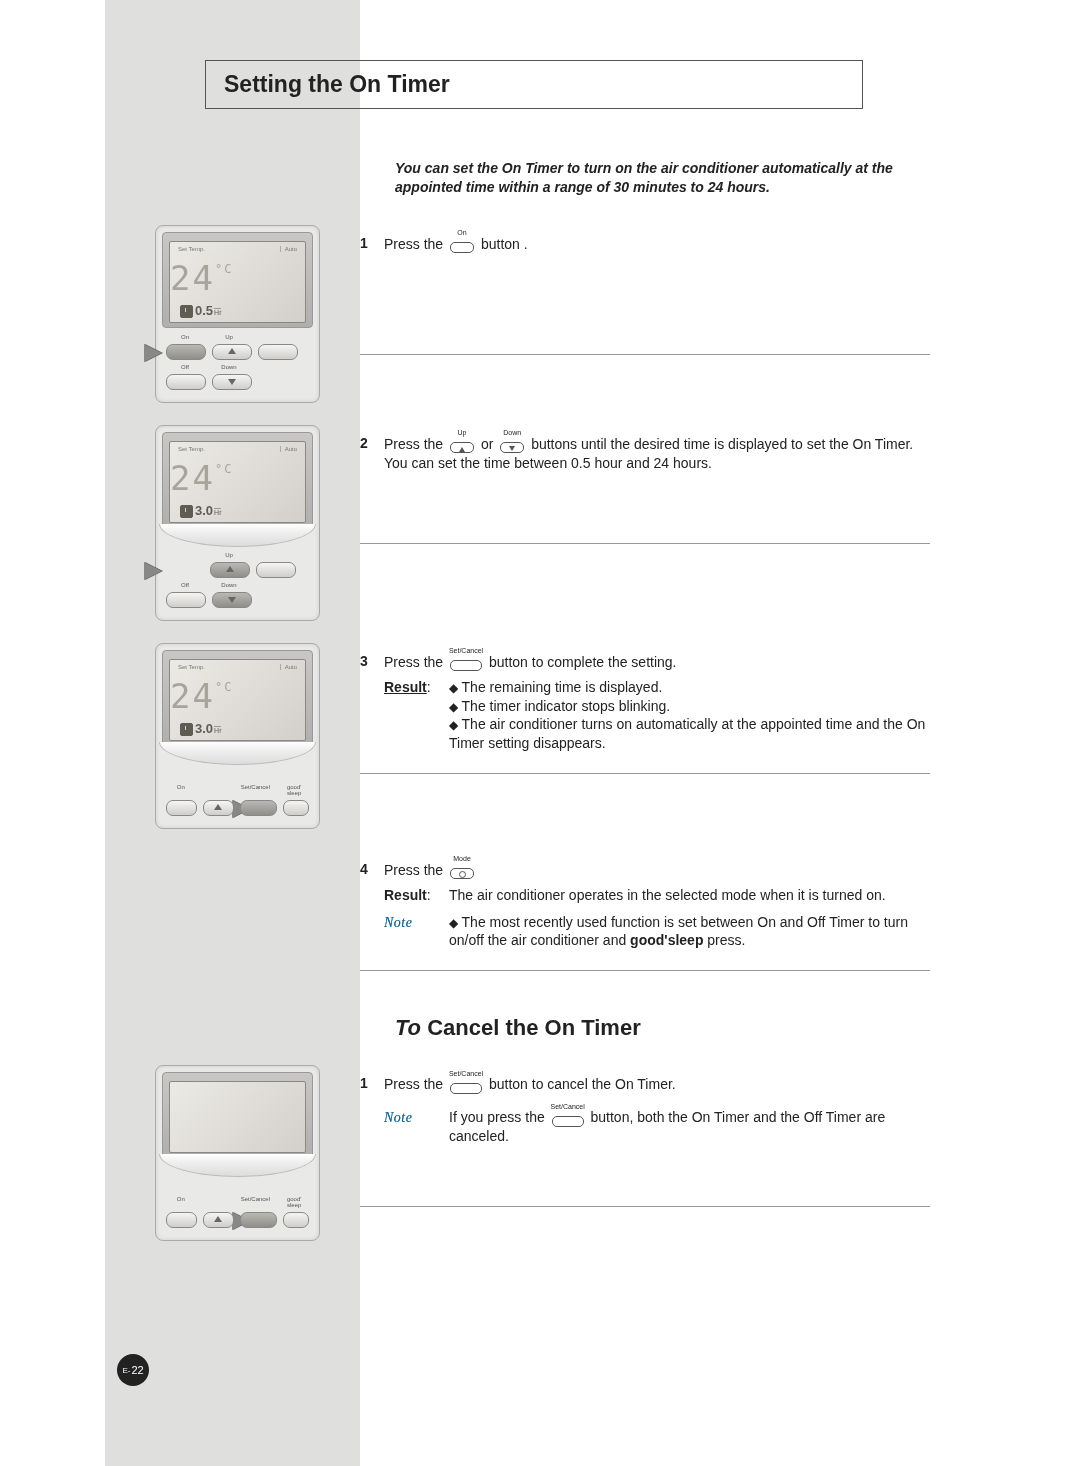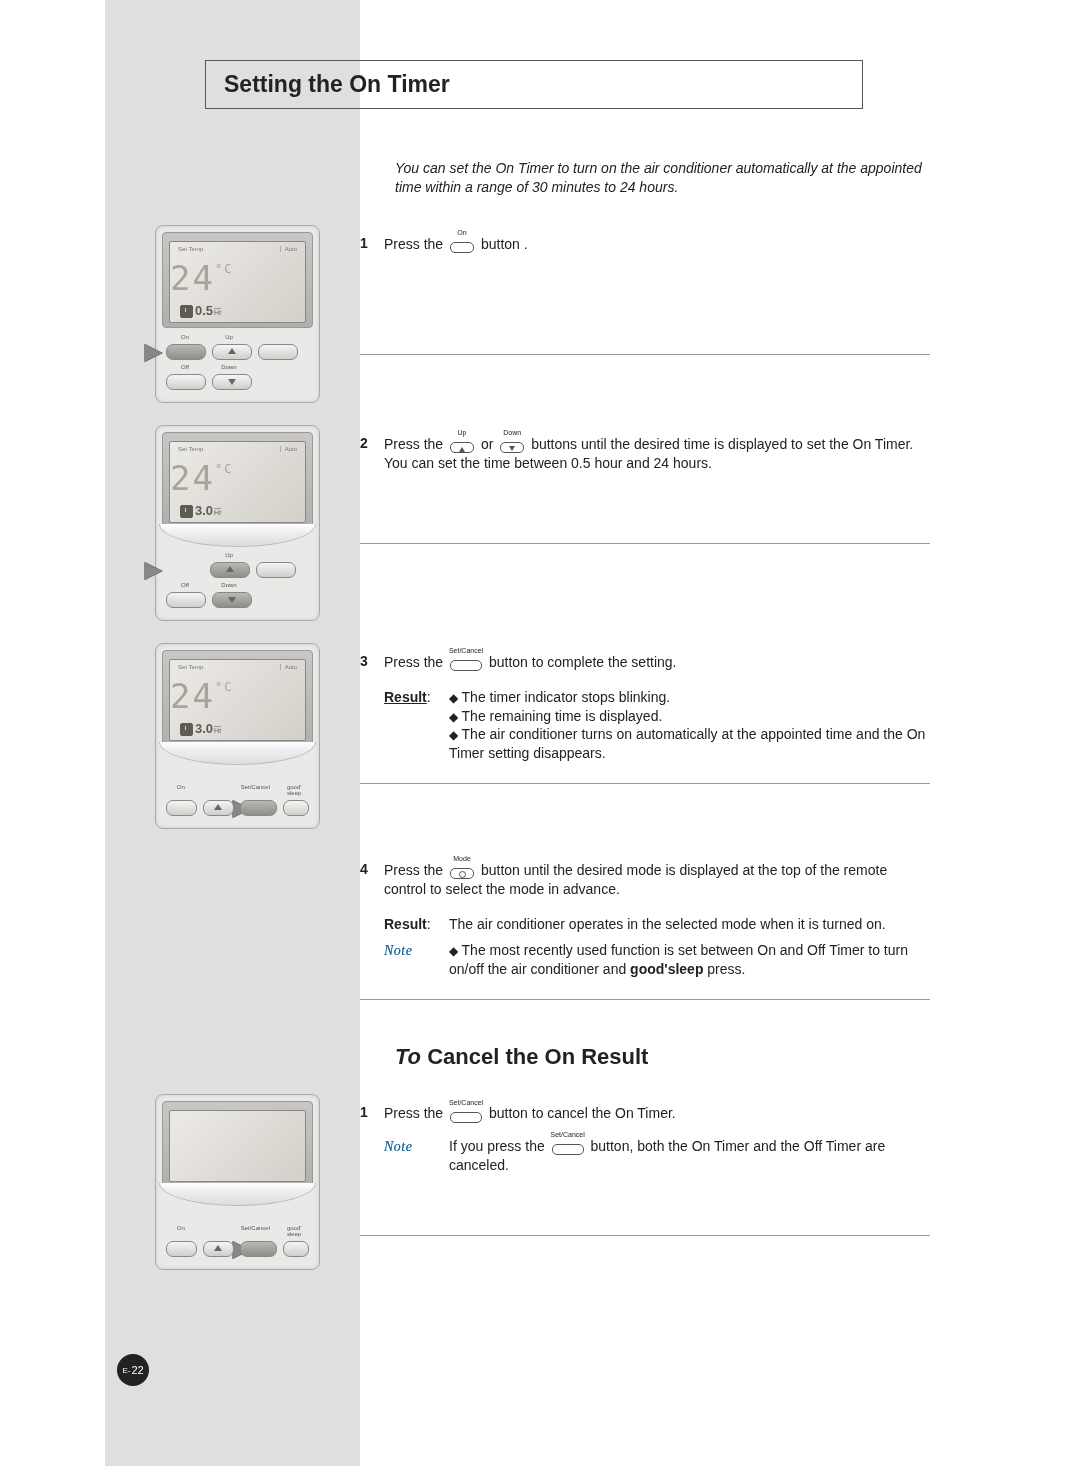--- a/index.html
+++ b/index.html
@@ -1,31 +1,31 @@
 <!DOCTYPE html>
 <html><head>
 <meta charset="utf-8">
 <style>
 body{margin:0;font-family:"Myriad Pro",Arial,sans-serif;font-size:14px;color:#222;background:#fff;width:1080px}
 .page{width:1080px;height:1466px;position:relative;background:#fff}
 .gray-margin{position:absolute;left:105px;top:0;width:255px;height:1466px;background:#dfdfde}
 .content{position:absolute;left:105px;top:60px;width:855px}
 .title-box{margin-left:100px;border:1px solid #555;padding:10px 18px;margin-bottom:50px;width:620px}
 .title{font-size:23px;font-weight:bold}
-.intro{margin-left:290px;width:540px;font-style:italic;font-weight:normal;font-size:14px;margin-bottom:28px;line-height:1.35}
+.intro{margin-left:290px;width:540px;font-style:italic;font-weight:bold;font-size:14px;margin-bottom:28px;line-height:1.35}
 .step-row{display:flex;margin-left:0;margin-bottom:0}
 .remote-col{width:255px;flex:none;padding:0 45px 0 50px;box-sizing:border-box}
 .text-col{width:570px;flex:none;padding-top:0}
 .step{display:flex;padding:10px 0 16px}
 .num{font-weight:bold;width:24px;flex:none}
 .step-body{flex:1;line-height:1.35}
 .hr{border:0;border-top:1px solid #999;margin:4px 0 4px 0;width:100%}
 .result-label{font-weight:bold;text-decoration:underline}
 .result-label-nu{font-weight:bold}
-.indent{display:flex;margin-top:16px}
+.indent{display:flex;margin-top:6px}
 .indent .l{width:65px;flex:none}
 .indent .r{flex:1}
 .diamond{font-size:12px}
 .note-label{font-style:italic;font-family:Georgia,serif;letter-spacing:.5px;color:#0369a1;text-shadow:0 0 0 #999}
 .inline-btn{display:inline-block;vertical-align:middle;position:relative;width:28px;height:16px;margin:0 1px}
 .inline-btn .lbl{position:absolute;top:-8px;left:0;right:0;text-align:center;font-size:7px;line-height:7px}
 .inline-btn .pill{position:absolute;bottom:0;left:2px;right:2px;height:9px;border:1px solid #555;border-radius:5px;background:#fff}
 .inline-btn .tri-up{position:absolute;bottom:1px;left:50%;margin-left:-3px;width:0;height:0;border-left:3px solid transparent;border-right:3px solid transparent;border-bottom:5px solid #555}
 .inline-btn .tri-down{position:absolute;bottom:2px;left:50%;margin-left:-3px;width:0;height:0;border-left:3px solid transparent;border-right:3px solid transparent;border-top:5px solid #555}
 .inline-btn .circ{position:absolute;bottom:1px;left:50%;margin-left:-3px;width:5px;height:5px;border:1px solid #555;border-radius:50%}
@@ -218,60 +218,59 @@
       <div class="text-col">
         <div class="step">
           <div class="num">3</div>
           <div class="step-body">
             <span>Press the</span>
             <span class="inline-btn" style="width:36px"><span class="lbl">Set/Cancel</span><span class="pill"></span></span>
             <span>button to complete the setting.</span>
             <div class="indent">
               <div class="l"><span class="result-label">Result</span>:</div>
               <div class="r">
+                <div><span class="diamond">◆ </span><span>The remaining time is displayed.</span></div>
                 <div><span class="diamond">◆ </span><span>The timer indicator stops blinking.</span></div>
-                <div><span class="diamond">◆ </span><span>The remaining time is displayed.</span></div>
                 <div><span class="diamond">◆ </span><span>The air conditioner turns on automatically at the appointed time and the On Timer setting disappears.</span></div>
               </div>
             </div>
           </div>
         </div>
         <hr class="hr">
       </div>
     </div>
 
     <div class="step-row">
       <div class="remote-col"></div>
       <div class="text-col">
         <div class="step">
           <div class="num">4</div>
           <div class="step-body">
             <span>Press the</span>
             <span class="inline-btn"><span class="lbl">Mode</span><span class="pill"></span><span class="circ"></span></span>
-            <span>button until the desired mode is displayed at the top of the remote control to select the mode in advance.</span>
             <div class="indent">
               <div class="l"><span class="result-label-nu">Result</span>:</div>
               <div class="r">The air conditioner operates in the selected mode when it is turned on.</div>
             </div>
             <div class="indent" style="margin-top:8px">
               <div class="l"><span class="note-label">Note</span></div>
               <div class="r">
                 <span class="diamond">◆ </span><span>The most recently used function is set between On and Off Timer to turn on/off the air conditioner and</span>
                 <span class="good-sleep">good'sleep</span>
                 <span>press.</span>
               </div>
             </div>
           </div>
         </div>
         <hr class="hr">
       </div>
     </div>
 
     <div class="sub-title">
-      <span class="to">To</span><span> Cancel the On Result</span>
+      <span class="to">To</span><span> Cancel the On Timer</span>
     </div>
 
     <div class="step-row">
       <div class="remote-col">
         <div class="remote">
           <div class="remote-body">
             <div class="screen-wrap">
                 <div class="screen" style="height:70px"></div>
               </div>
             <div class="btns">

